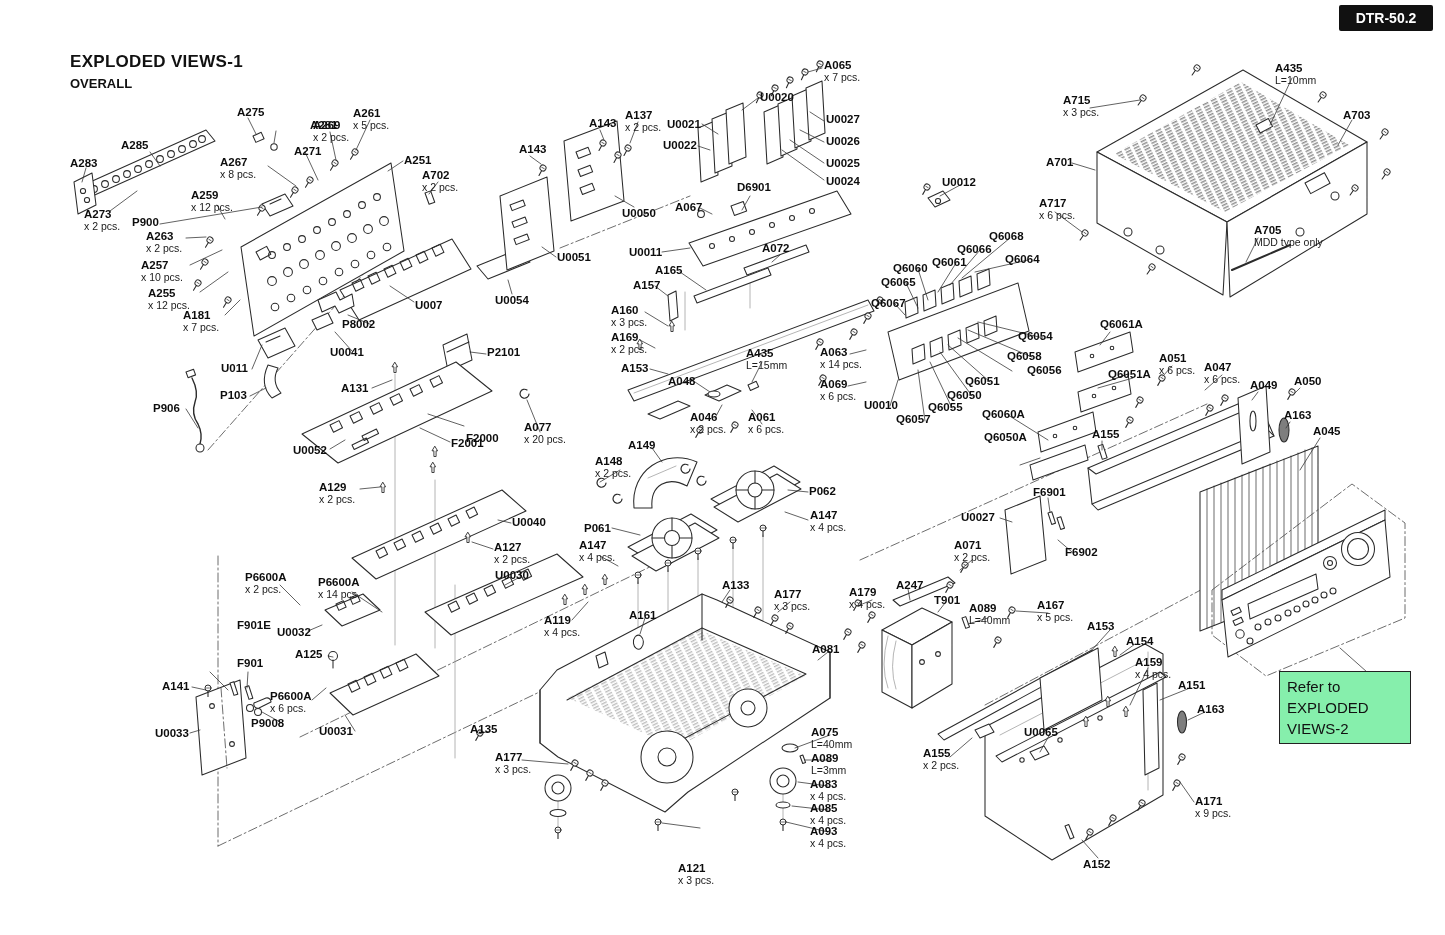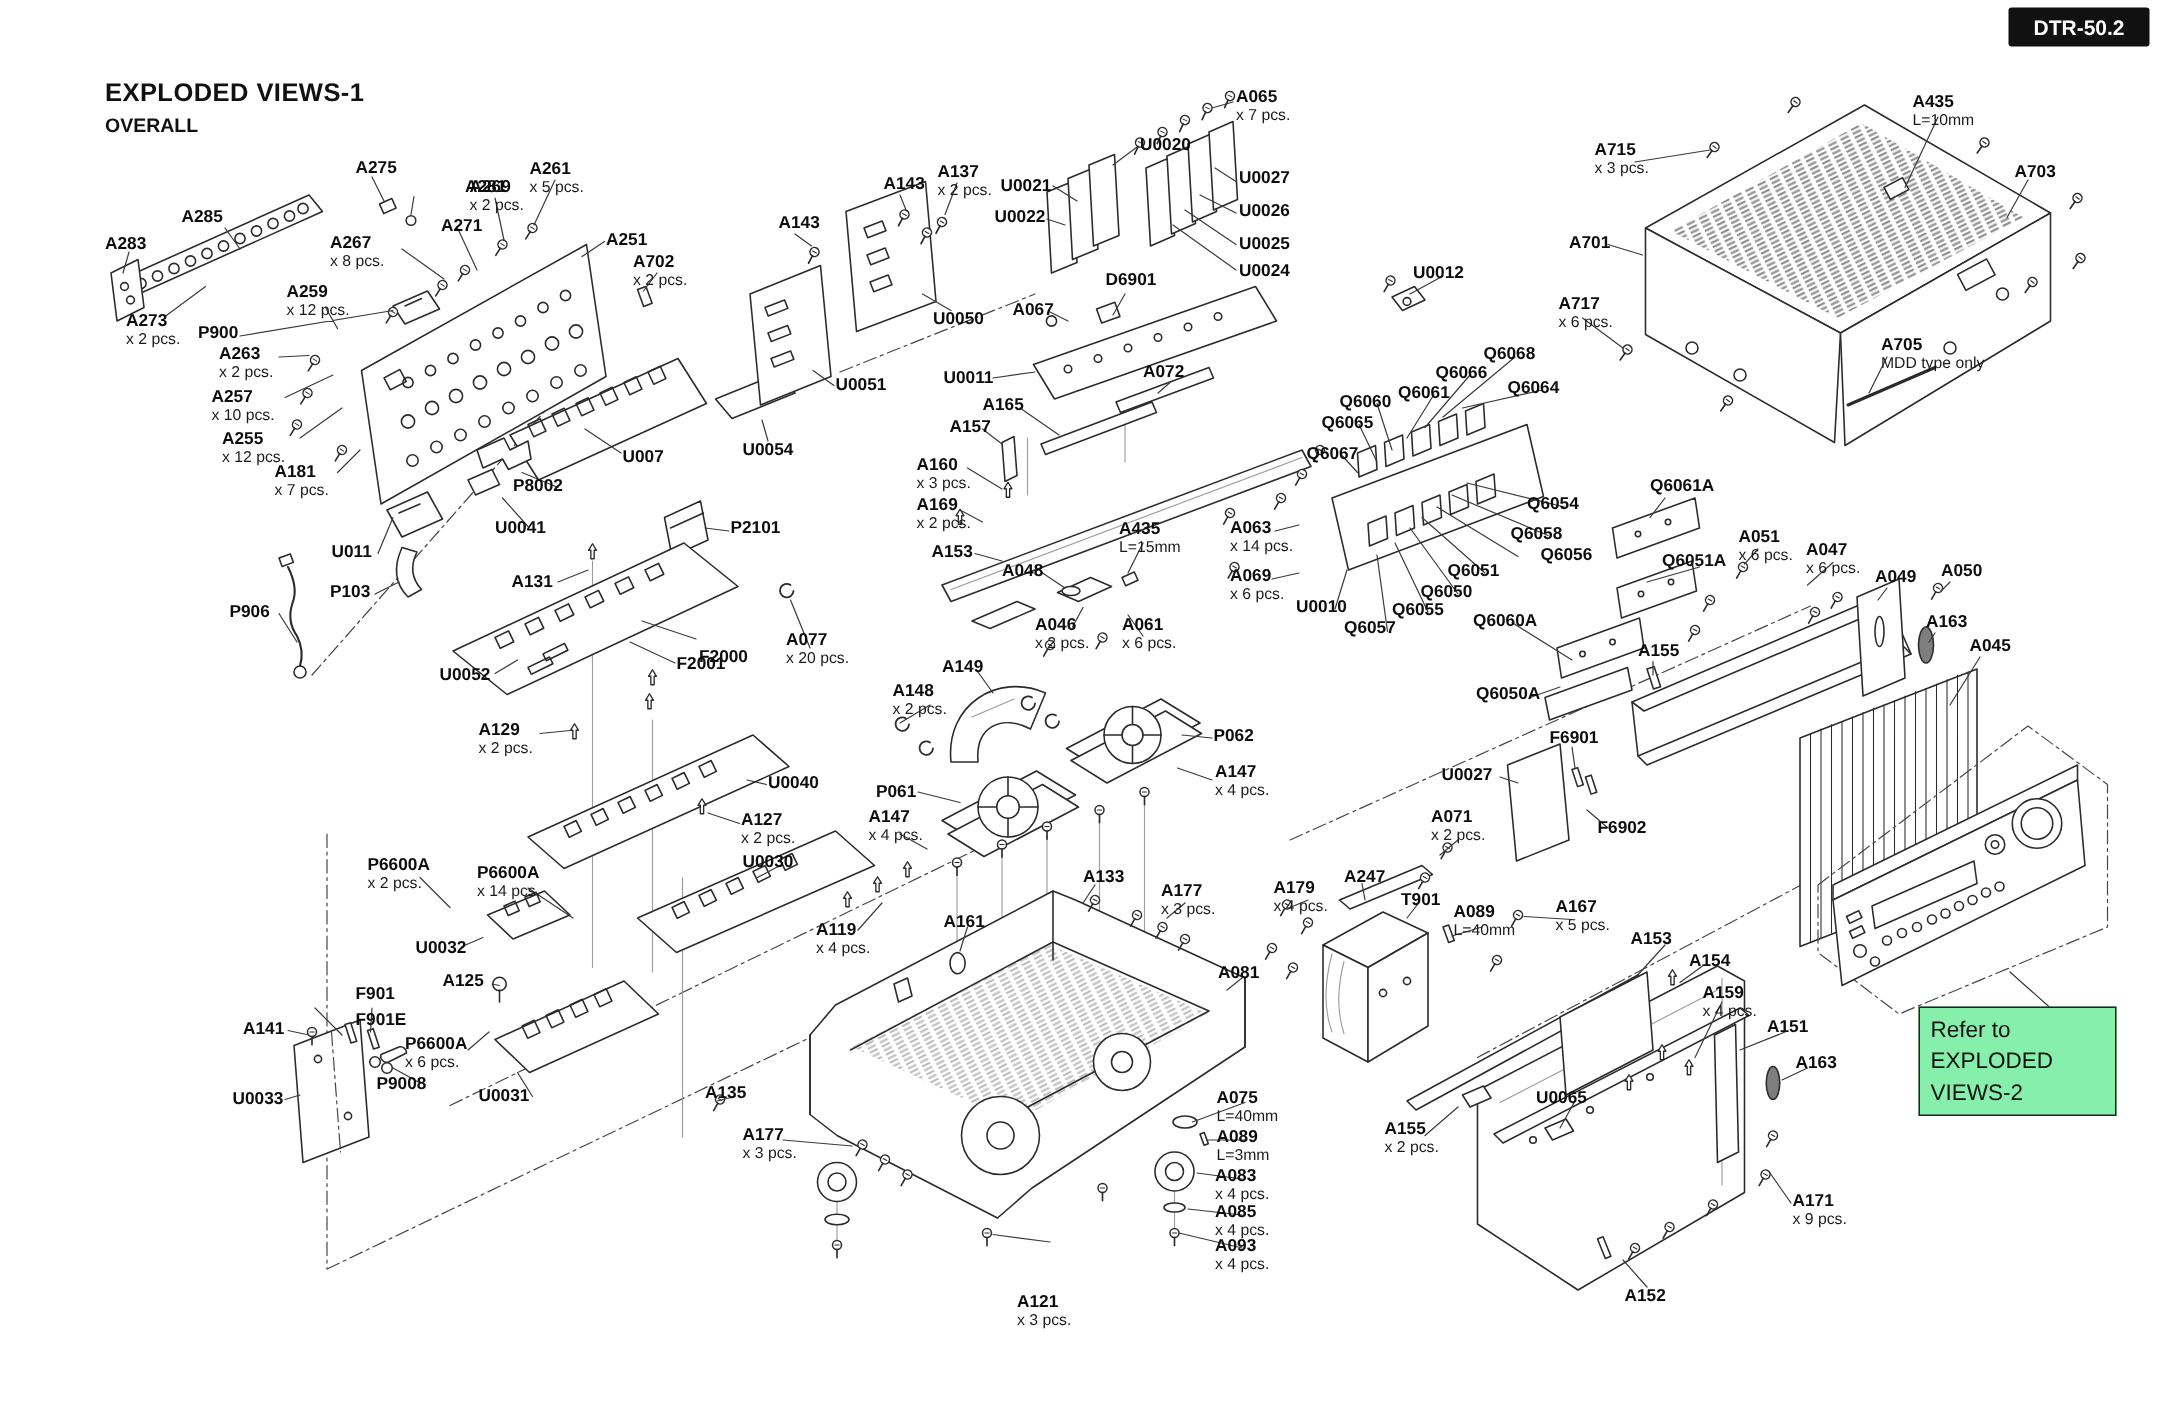--- a/index.html
+++ b/index.html
@@ -569,21 +569,21 @@
     <div class="plabel" style="left: 293px; top: 444px;"><span>U0052</span></div>
     <div class="plabel" style="left: 524px; top: 421px;"><span>A077</span><span class="sub">x 20 pcs.</span></div>
     <div class="plabel" style="left: 319px; top: 481px;"><span>A129</span><span class="sub">x 2 pcs.</span></div>
     <div class="plabel" style="left: 512px; top: 516px;"><span>U0040</span></div>
     <div class="plabel" style="left: 494px; top: 541px;"><span>A127</span><span class="sub">x 2 pcs.</span></div>
     <div class="plabel" style="left: 495px; top: 569px;"><span>U0030</span></div>
     <div class="plabel" style="left: 245px; top: 571px;"><span>P6600A</span><span class="sub">x 2 pcs.</span></div>
     <div class="plabel" style="left: 318px; top: 576px;"><span>P6600A</span><span class="sub">x 14 pcs.</span></div>
     <div class="plabel" style="left: 277px; top: 626px;"><span>U0032</span></div>
     <div class="plabel" style="left: 295px; top: 648px;"><span>A125</span></div>
-    <div class="plabel" style="left: 193px; top: 674px; padding-left: 44px;"><span>F901E</span></div>
+    <div class="plabel" style="left: 193px; top: 619px; padding-left: 44px;"><span>F901E</span></div>
     <div class="plabel" style="left: 237px; top: 657px;"><span>F901</span></div>
     <div class="plabel" style="left: 162px; top: 680px;"><span>A141</span></div>
     <div class="plabel" style="left: 270px; top: 690px;"><span>P6600A</span><span class="sub">x 6 pcs.</span></div>
     <div class="plabel" style="left: 251px; top: 717px;"><span>P9008</span></div>
     <div class="plabel" style="left: 155px; top: 727px;"><span>U0033</span></div>
     <div class="plabel" style="left: 319px; top: 725px;"><span>U0031</span></div>
     <div class="plabel" style="left: 824px; top: 59px;"><span>A065</span><span class="sub">x 7 pcs.</span></div>
     <div class="plabel" style="left: 725px; top: 91px; margin-left: 35px;"><span>U0020</span></div>
     <div class="plabel" style="left: 667px; top: 118px;"><span>U0021</span></div>
     <div class="plabel" style="left: 663px; top: 139px;"><span>U0022</span></div>
@@ -631,21 +631,21 @@
     <div class="plabel" style="left: 1254px; top: 224px;"><span>A705</span><span class="sub">MDD type only</span></div>
     <div class="plabel" style="left: 1100px; top: 318px;"><span>Q6061A</span></div>
     <div class="plabel" style="left: 1108px; top: 368px;"><span>Q6051A</span></div>
     <div class="plabel" style="left: 1159px; top: 352px;"><span>A051</span><span class="sub">x 6 pcs.</span></div>
     <div class="plabel" style="left: 1204px; top: 361px;"><span>A047</span><span class="sub">x 6 pcs.</span></div>
     <div class="plabel" style="left: 1250px; top: 379px;"><span>A049</span></div>
     <div class="plabel" style="left: 1294px; top: 375px;"><span>A050</span></div>
     <div class="plabel" style="left: 1284px; top: 409px;"><span>A163</span></div>
     <div class="plabel" style="left: 1313px; top: 425px;"><span>A045</span></div>
     <div class="plabel" style="left: 1092px; top: 428px;"><span>A155</span></div>
-    <div class="plabel" style="left: 984px; top: 457px;"><span>Q6050A</span></div>
+    <div class="plabel" style="left: 984px; top: 431px;"><span>Q6050A</span></div>
     <div class="plabel" style="left: 1033px; top: 486px;"><span>F6901</span></div>
     <div class="plabel" style="left: 961px; top: 511px;"><span>U0027</span></div>
     <div class="plabel" style="left: 954px; top: 539px;"><span>A071</span><span class="sub">x 2 pcs.</span></div>
     <div class="plabel" style="left: 1065px; top: 546px;"><span>F6902</span></div>
     <div class="plabel" style="left: 628px; top: 439px;"><span>A149</span></div>
     <div class="plabel" style="left: 595px; top: 455px;"><span>A148</span><span class="sub">x 2 pcs.</span></div>
     <div class="plabel" style="left: 584px; top: 522px;"><span>P061</span></div>
     <div class="plabel" style="left: 579px; top: 539px;"><span>A147</span><span class="sub">x 4 pcs.</span></div>
     <div class="plabel" style="left: 809px; top: 485px;"><span>P062</span></div>
     <div class="plabel" style="left: 810px; top: 509px;"><span>A147</span><span class="sub">x 4 pcs.</span></div>

